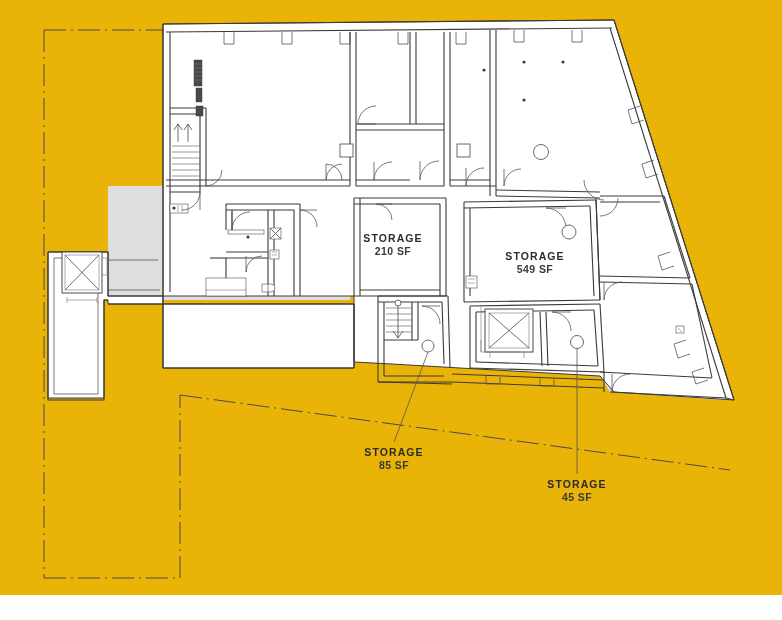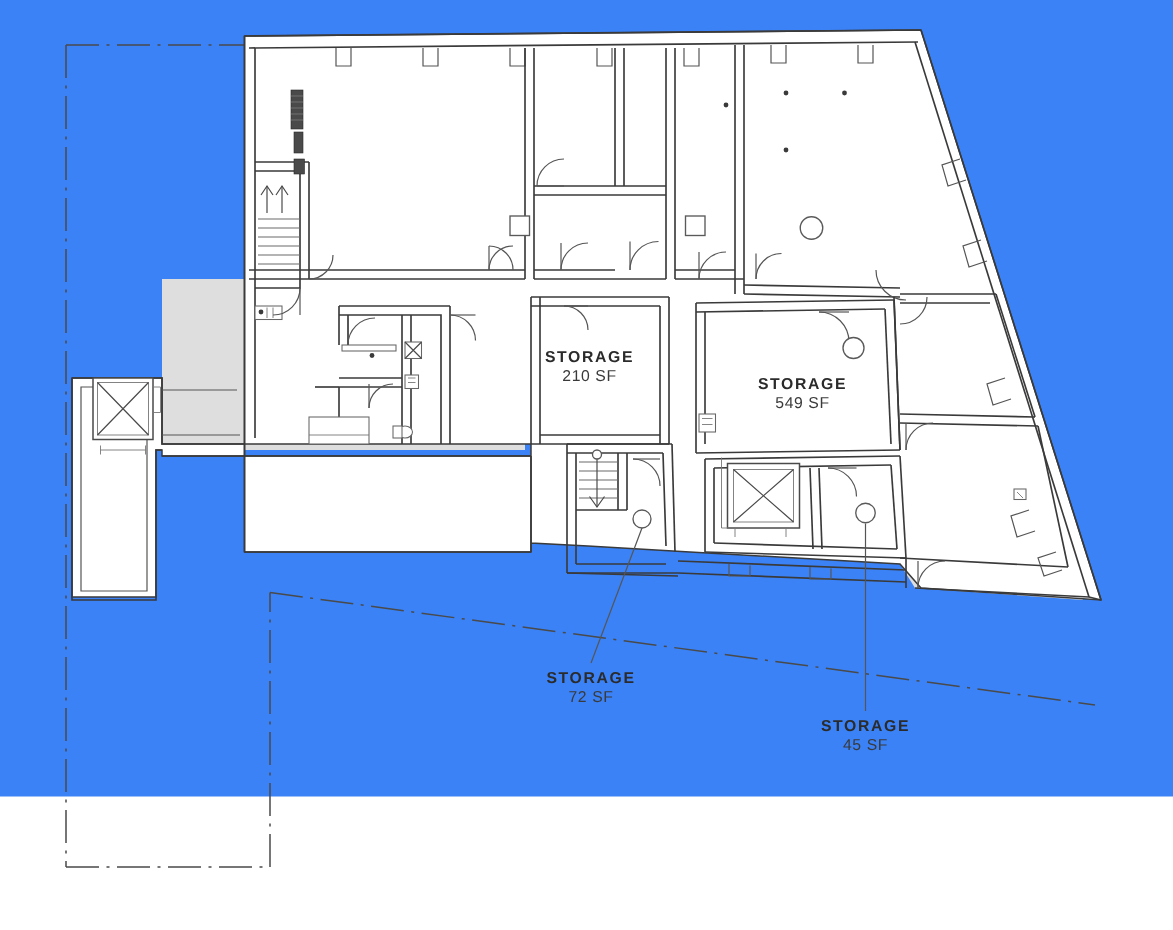--- a/index.html
+++ b/index.html
@@ -9,22 +9,22 @@
   }
   body {
     width: 782px;
     height: 620px;
     overflow: hidden;
     font-family: "Liberation Sans", sans-serif;
   }
   #plan-root {
     position: relative;
     width: 782px;
-    height: 531px;
-    background: #3b82f6;
+    height: 595px;
+    background: #eab308;
   }
   svg.plan {
     position: absolute;
     top: 0;
     left: 0;
     width: 782px;
     height: 620px;
     display: block;
   }
   .room-fill-nostroke {
@@ -123,21 +123,21 @@
     font-family: "Liberation Sans", sans-serif;
     font-size: 10.5px;
     font-weight: bold;
     letter-spacing: 1.1px;
     line-height: 13px;
     color: #2b2b2b;
   }
   .label-area {
     font-family: "Liberation Sans", sans-serif;
     font-size: 10.5px;
-    font-weight: normal;
+    font-weight: bold;
     letter-spacing: 0.4px;
     line-height: 13px;
     color: #3a3a3a;
   }
 </style>
 </head>
 <body>
 
 <div id="plan-root">
 
@@ -488,21 +488,21 @@
     <div class="label-area">210 SF</div>
   </div>
 
   <div class="label-group" style="left: 475px; top: 250px; width: 120px;">
     <div class="label-title">STORAGE</div>
     <div class="label-area">549 SF</div>
   </div>
 
   <div class="label-group" style="left: 334px; top: 446px; width: 120px;">
     <div class="label-title">STORAGE</div>
-    <div class="label-area">72 SF</div>
+    <div class="label-area">85 SF</div>
   </div>
 
   <div class="label-group" style="left: 517px; top: 478px; width: 120px;">
     <div class="label-title">STORAGE</div>
     <div class="label-area">45 SF</div>
   </div>
 
 </div>
 
 </body></html>

